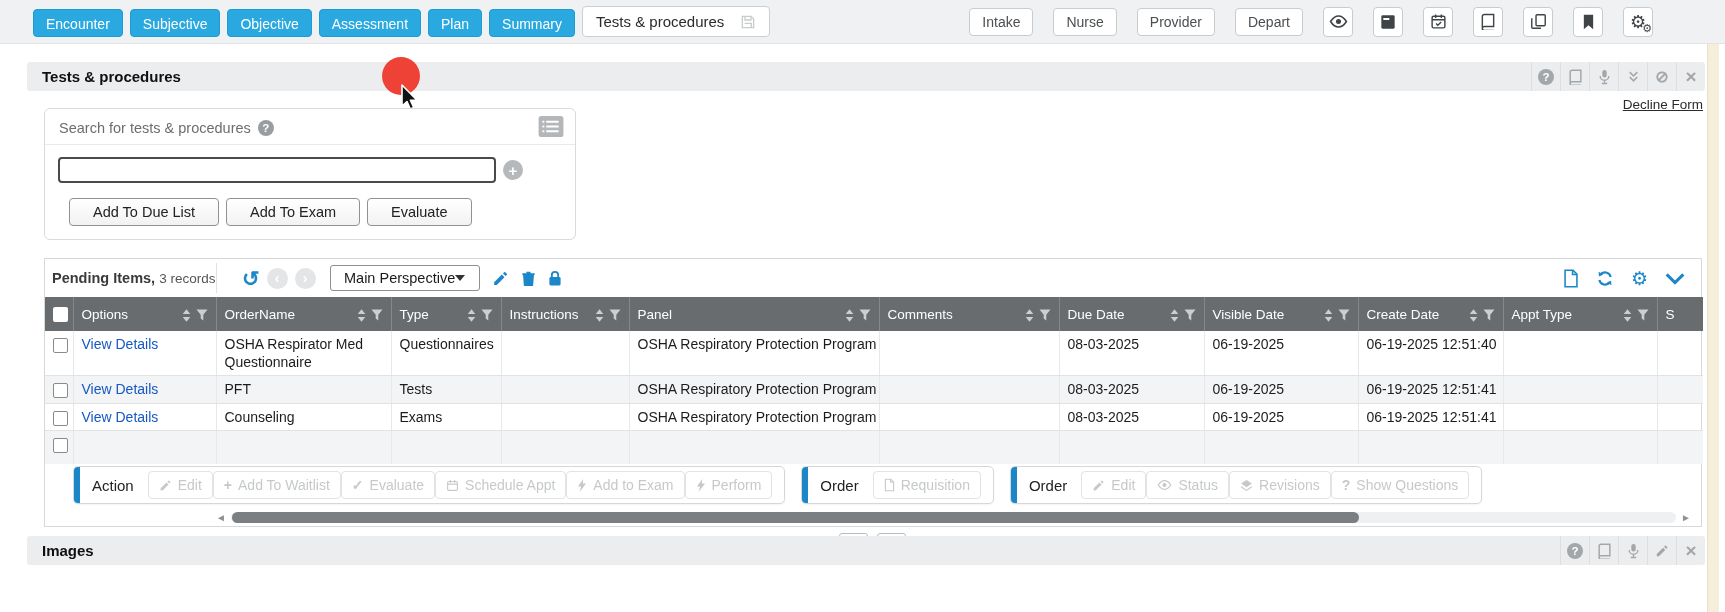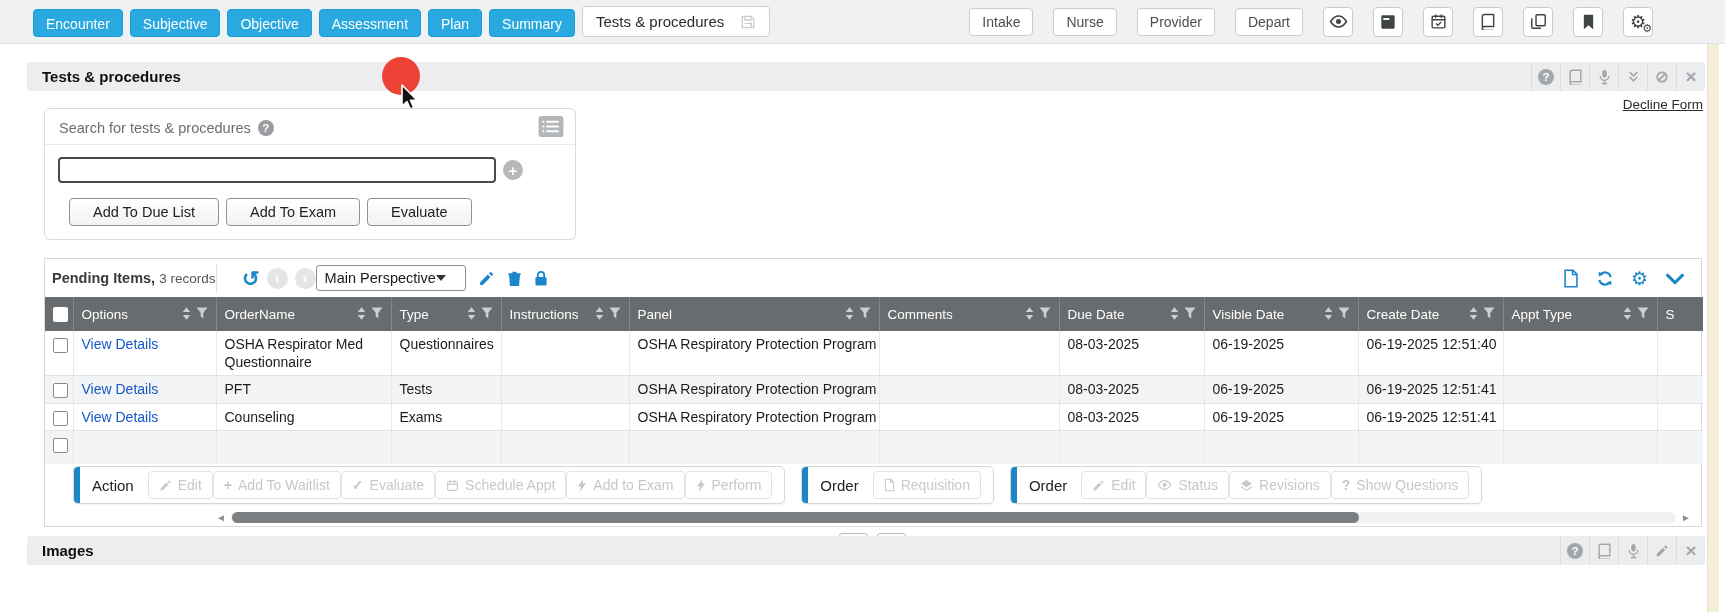--- a/index.html
+++ b/index.html
@@ -63,36 +63,36 @@
   
   .pcont{position:absolute;left:44px;top:258px;width:1658px;height:269px;border:1px solid #d6d8d9;background:#fff}
   .ptool{position:relative;height:38px;display:flex;align-items:center;padding-left:7px}
   .pt-title{width:164px;font-size:14.5px;color:#3a3a3a;white-space:nowrap}
   .pt-title b{font-weight:bold}
   .pt-title span{color:#555;font-size:13.5px}
   .pt-sep{position:absolute;left:171px;top:4px;bottom:4px;border-left:1px solid #e0e2e3}
   .undo{margin-left:26px;color:var(--blue);font-size:21px;font-weight:bold;line-height:1;cursor:pointer}
   .navc{margin-left:7px;width:21px;height:21px;border-radius:50%;background:#e3e5e6;color:#fff;
     font-size:14px;font-weight:bold;display:flex;align-items:center;justify-content:center;cursor:pointer}
-  .pselect{width:150px;height:26px;border:1px solid #8d9092;border-radius:3px;
-    background:#fff;display:flex;align-items:center;justify-content:flex-start;padding:0 8px;
+  .pselect{margin-left:14px;width:150px;height:26px;border:1px solid #8d9092;border-radius:3px;
+    background:#fff;display:flex;align-items:center;justify-content:center;padding:0 8px;
     font-size:14.5px;color:#1a1a1a;cursor:pointer}
   .caret{width:0;height:0;border-left:5px solid transparent;border-right:5px solid transparent;
     border-top:6px solid #333}
   .pt-blue{margin-left:12px;color:var(--blue);display:flex;align-items:center;cursor:pointer}
   .pt-right{margin-left:auto;margin-right:16px;display:flex;align-items:center;gap:17px;color:var(--blue)}
   .pt-right .ic{cursor:pointer;display:flex}
   .gearchar{font-size:19px;line-height:1}
 
   
   table.grid{border-collapse:collapse;table-layout:fixed;width:1658px}
   .grid th{background:var(--hdr-gray);color:#fff;font-weight:normal;font-size:13.5px;height:34px;
     padding:0 8px;border-left:1px solid #85888a;text-align:left;overflow:hidden;white-space:nowrap}
   .grid th:first-child{border-left:none}
-  .th-in{display:flex;align-items:flex-start;justify-content:space-between;gap:4px}
+  .th-in{display:flex;align-items:flex-end;justify-content:space-between;gap:4px}
   .th-ctl{display:flex;align-items:center;gap:5px;color:#ccced0;flex:none}
   .grid td{font-size:14px;color:#1c1c1c;padding:5px 8px 4px;vertical-align:top;
     border-bottom:1px solid #e0e2e3;border-left:1px solid #e6e8e9;overflow:hidden;white-space:nowrap}
   .grid td:first-child{border-left:none}
   .grid td.wrap{white-space:normal;line-height:1.25}
   .grid tr.alt td{background:var(--row-alt)}
   .vdl{color:var(--link);cursor:pointer}
   .cb{display:block;margin:1px auto 0;width:15px;height:15px;background:#fff;border:1.5px solid #8a8a8a;
     border-radius:2px;cursor:pointer}
   .cb-hdr{border:none;width:15px;height:15px;background:#fff;border-radius:2px;margin:0 auto;display:block;cursor:pointer}

